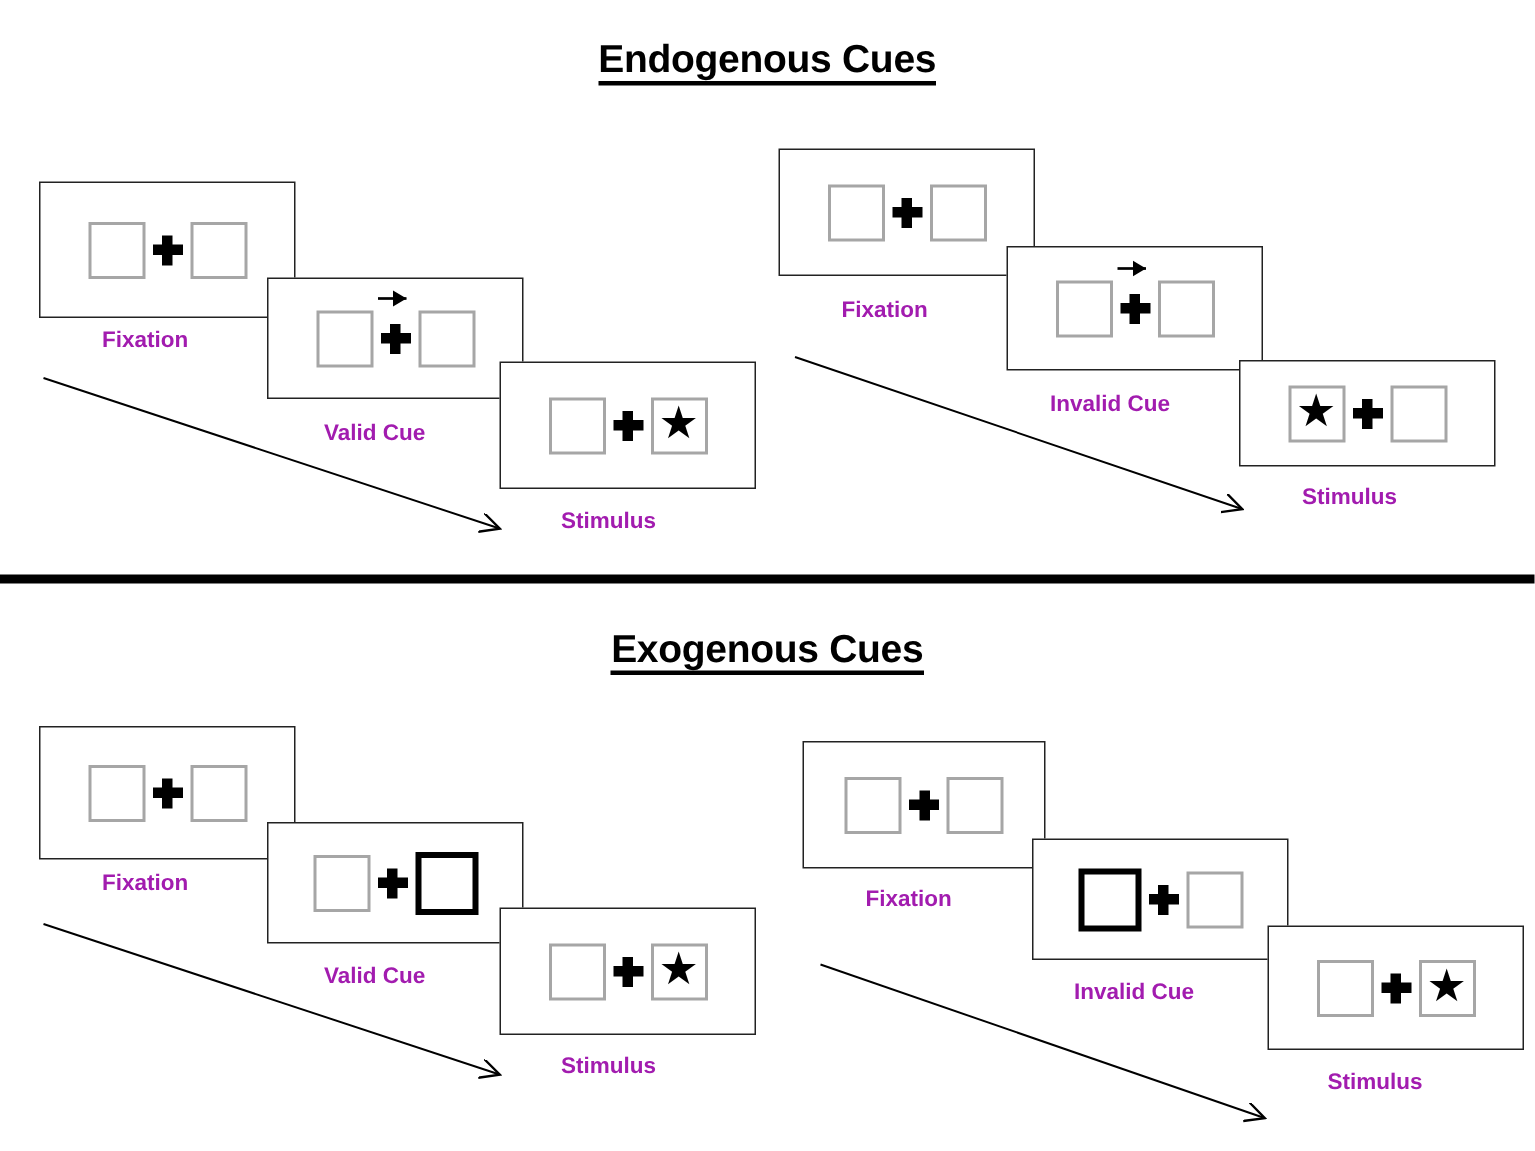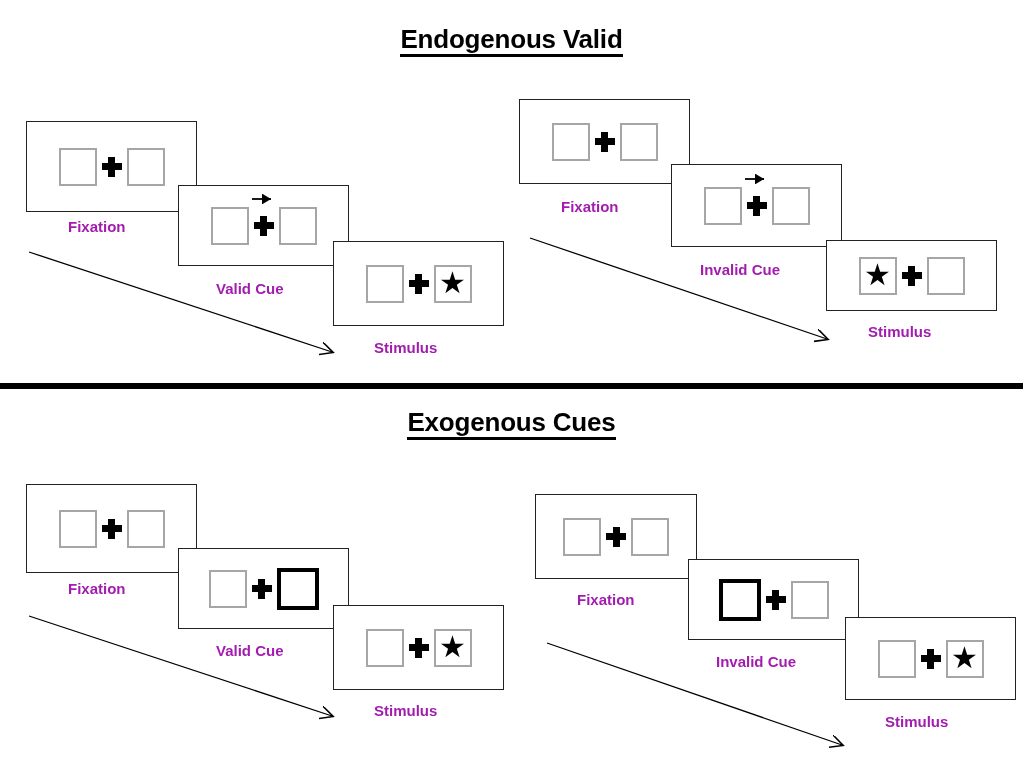--- a/index.html
+++ b/index.html
@@ -134,21 +134,21 @@
   .flow-arrow {
     position: absolute;
     pointer-events: none;
   }
   svg { display: block; overflow: visible; }
 </style>
 </head>
 <body>
 
 <div class="section-title" style="top:24px;">
-  <span>Endogenous Valid</span>
+  <span>Endogenous Cues</span>
 </div>
 
 <div class="flow-arrow" style="left:26px; top:246px; width:320px; height:120px;">
   <svg width="320" height="120" viewBox="0 0 320 120">
     <defs>
       <marker id="ah1" markerWidth="11" markerHeight="11" refX="9" refY="5" orient="auto">
         <path d="M0,0 L10,5 L0,10" fill="none" stroke="#000" stroke-width="1.2"></path>
       </marker>
     </defs>
     <line x1="3" y1="6" x2="306" y2="106" stroke="#000" stroke-width="1.3" marker-end="url(#ah1)"></line>
@@ -253,21 +253,21 @@
       <div class="bar-h"></div>
       <div class="bar-v"></div>
     </div>
     <div class="sq"></div>
   </div>
 </div>
 <div class="caption" style="left:868px; top:323px;">Stimulus</div>
 
 <div class="divider" style="top:383px;"></div>
 
-<div class="section-title" style="top:407px;">
+<div class="section-title" style="top:417px;">
   <span>Exogenous Cues</span>
 </div>
 
 <div class="flow-arrow" style="left:26px; top:610px; width:320px; height:120px;">
   <svg width="320" height="120" viewBox="0 0 320 120">
     <defs>
       <marker id="ah3" markerWidth="11" markerHeight="11" refX="9" refY="5" orient="auto">
         <path d="M0,0 L10,5 L0,10" fill="none" stroke="#000" stroke-width="1.2"></path>
       </marker>
     </defs>

